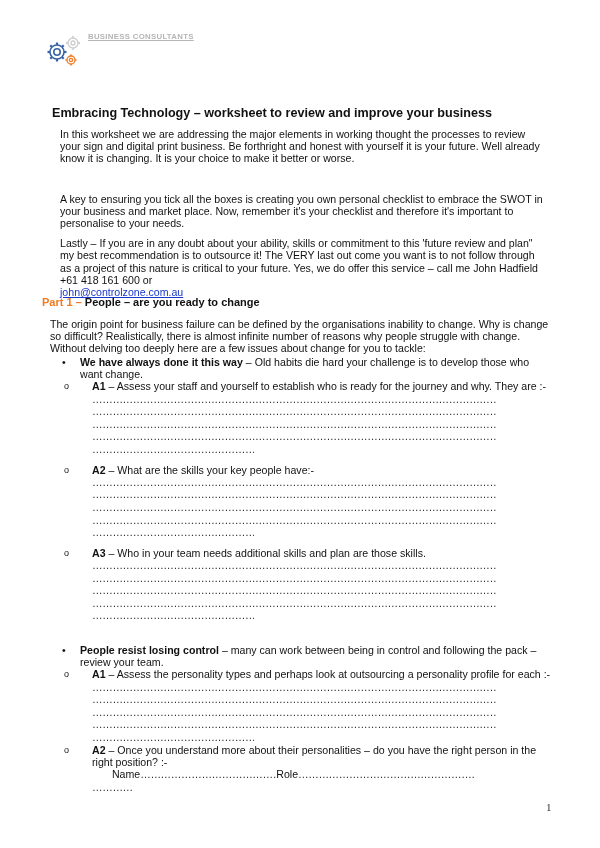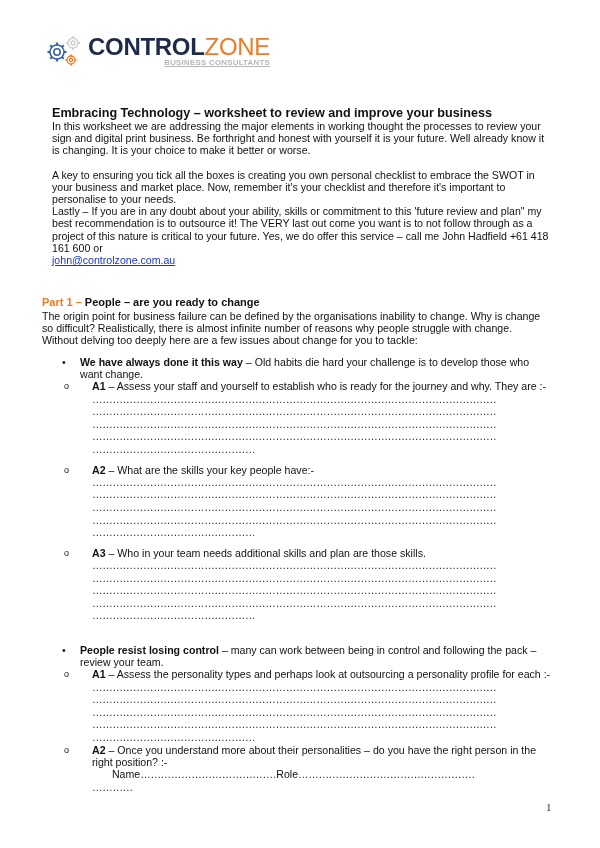--- a/index.html
+++ b/index.html
@@ -9,21 +9,21 @@
     .logo { position: absolute; left: 44px; top: 34px; height: 40px; display: flex; align-items: flex-start; }
     .logo .gears { width: 42px; height: 34px; position: relative; }
     .logo .wordmark { margin-left: 2px; }
     .logo .brand { font-family: "Liberation Sans", sans-serif; font-size: 24px; line-height: 26px; letter-spacing: -0.3px; }
     .logo .brand .control { color: #1d2a4a; font-weight: 900; font-weight: bold; }
     .logo .brand .zone { color: #ef7a22; font-weight: normal; }
     .logo .sub { font-size: 7.8px; line-height: 8px; color: #b5b5b5; font-weight: bold; letter-spacing: 0.3px; text-align: right; margin-top: -1px; text-decoration: underline; }
 
     .content { position: absolute; left: 52px; top: 107px; width: 500px; }
     .title { font-weight: bold; font-size: 12.6px; line-height: 13px; }
-    p { margin: 0; }
+    p { margin: 8px; }
     .gap { height: 12px; }
     .subhead { font-weight: bold; }
     a.email { color: #1a36c9; }
 
     .part-head { position: absolute; left: 42px; top: 295px; font-size: 11px; font-weight: bold; line-height: 15px; }
     .part-head .part-num { color: #ef7a22; }
     .part-intro { position: absolute; left: 42px; top: 310px; width: 505px; }
 
     .bullets { position: absolute; left: 56px; top: 356px; width: 490px; }
     .bullet { position: relative; padding-left: 24px; }
@@ -76,21 +76,20 @@
         <g stroke-width="1.6">
           <line x1="27" y1="20.5" x2="27" y2="22"></line>
             <line x1="27" y1="30" x2="27" y2="31.5"></line>
           <line x1="21.5" y1="26" x2="23" y2="26"></line>
             <line x1="31" y1="26" x2="32.5" y2="26"></line>
         </g>
       </g>
     </svg>
   </div>
   <div class="wordmark">
-    <div class="brand"><span class="control">CONTROL</span><span class="zone">ZONE</span></div>
     <div class="sub">BUSINESS CONSULTANTS</div>
   </div>
 </div>
 
 <div class="content">
   <div class="title">Embracing Technology – worksheet to review and improve your business</div>
   <p>In this worksheet we are addressing the major elements in working thought the processes to review your sign and digital print business. Be forthright and honest with yourself it is your future. Well already know it is changing. It is your choice to make it better or worse.</p>
   <div class="gap"></div>
   <p>A key to ensuring you tick all the boxes is creating you own personal checklist to embrace the SWOT in your business and market place. Now, remember it's your checklist and therefore it's important to personalise to your needs.</p>
   <p><span>Lastly – If you are in any doubt about your ability, skills or commitment to this 'future review and plan" my best recommendation is to outsource it! The VERY last out come you want is to not follow through as a project of this nature is critical to your future. Yes, we do offer this service – call me John Hadfield +61 418 161 600 or</span><br><a class="email" href="#">john@controlzone.com.au</a></p>

